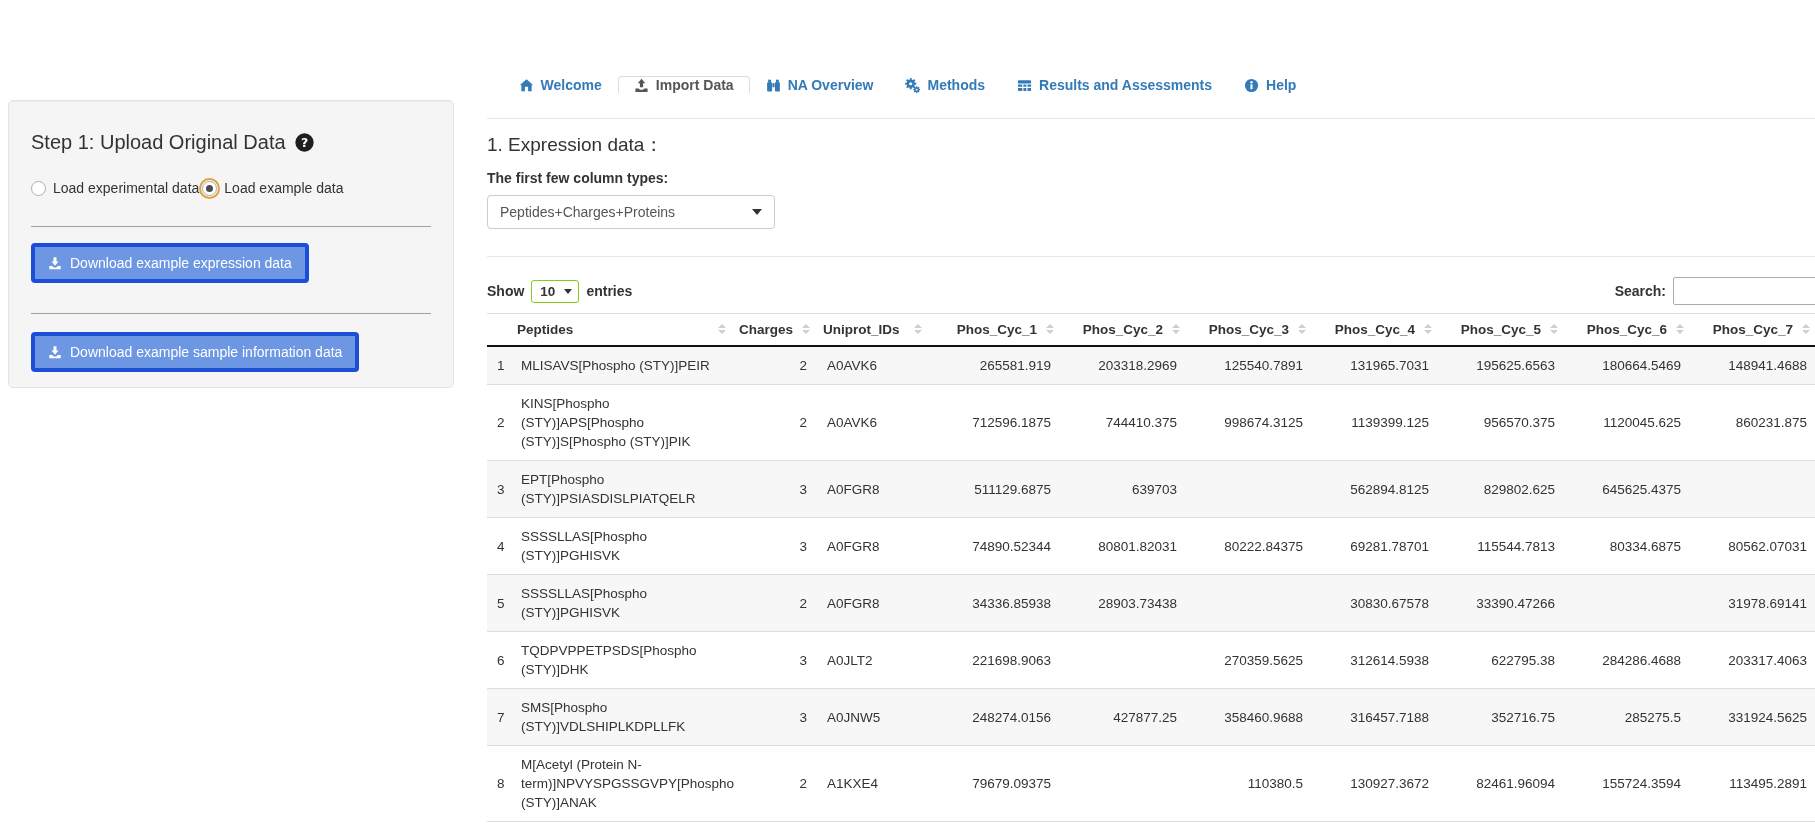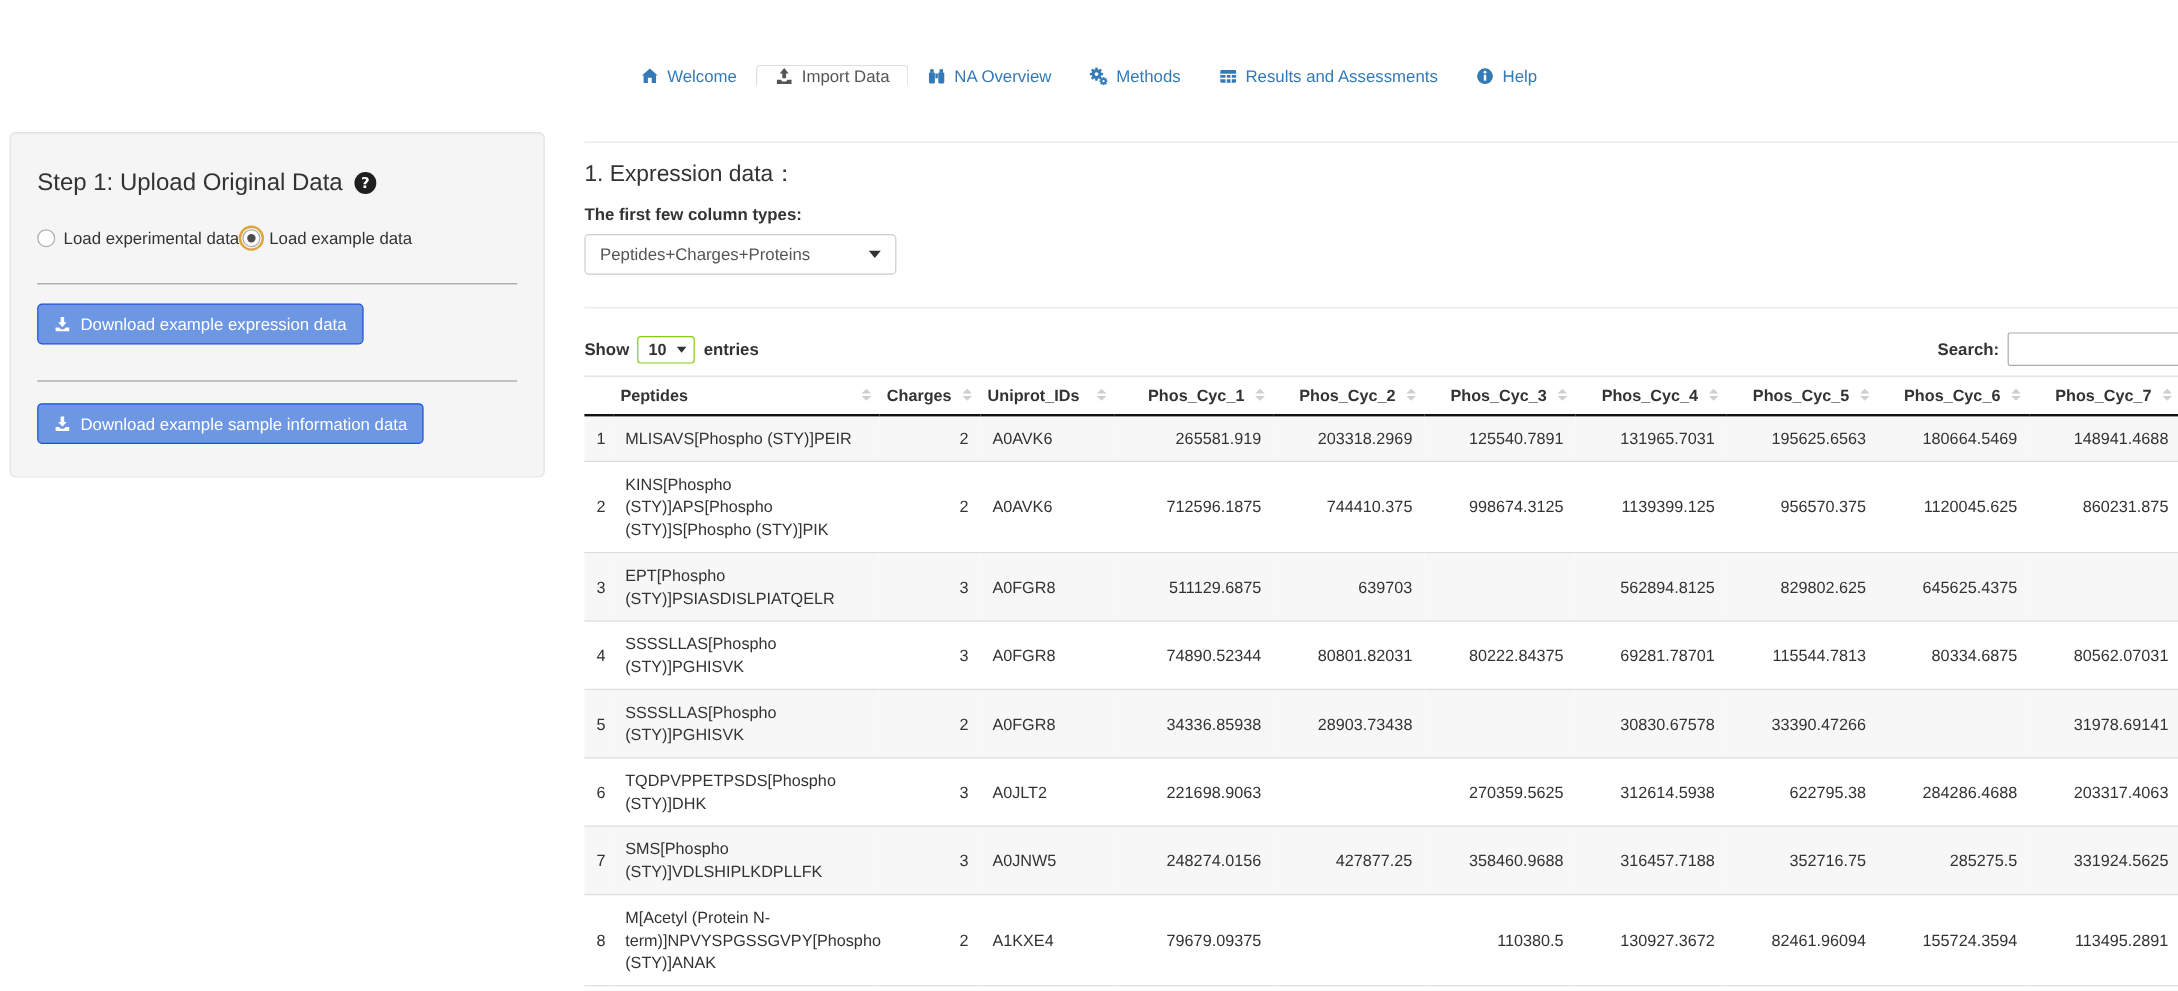--- a/index.html
+++ b/index.html
@@ -10,61 +10,61 @@
 
   
   .logo { position:absolute; top:2px; left:0; right:0; text-align:center;
           font-family:"DejaVu Serif",serif; font-style:italic; font-weight:bold;
           font-size:37px; letter-spacing:1px; line-height:46px; }
   .logo .p1 { color:#9e9e9e; text-shadow:1px 1px 0 #d6d6d6; }
   .logo .p2 { color:#8fb9e4; text-shadow:1px 1px 0 #c3d9ef; }
 
   
   .nav { position:absolute; top:54px; left:0; right:0; height:39px;
-         display:flex; justify-content:center; align-items:flex-start; }
+         display:flex; justify-content:center; align-items:flex-end;font-weight:bold; }
   .tab { display:flex; align-items:center; gap:7px; padding:0 15px; color:#337ab7;
          cursor:pointer; border:1px solid transparent; border-bottom:none;
          border-radius:4px 4px 0 0; }
   .tab.active { color:#555; background:#fff; border-color:#ddd; }
   .tab svg { width:15px; height:15px; }
   .icon { display:inline-flex; }
   .icon svg { display:block; }
 
   
   .sidebar { position:absolute; left:8px; top:100px; width:446px; height:288px;
              background:#f5f5f5; border:1px solid #e3e3e3; border-radius:5px;
              padding:26px 22px 0; box-sizing:border-box;
-             box-shadow:inset 0 1px 1px rgba(0,0,0,.04);margin-top:10px; }
+             box-shadow:inset 0 1px 1px rgba(0,0,0,.04); }
   .sidebar h2 { font-size:20px; font-weight:400; color:#333; margin-top:4px;
                 display:flex; align-items:center; gap:9px; }
   .sidebar h2 .q-icon svg { width:19px; height:19px; }
   .radios { margin-top:26px; display:flex; gap:3px; align-items:center; font-size:14px; color:#333; }
   .radio-item { display:flex; align-items:center; gap:7px; cursor:pointer; }
   .radio { width:13px; height:13px; border-radius:50%; border:1px solid #adadad;
            background:#fff; position:relative; display:inline-block; flex:0 0 auto; }
   .radio.checked { outline:2px solid #dfa43e; outline-offset:1px; }
   .radio.checked::after { content:""; position:absolute; left:3px; top:3px; width:7px; height:7px;
                           border-radius:50%; background:#4d4d4d; }
   .sidebar hr { border:0; border-top:1px solid #a0a0a0; }
   .hr1 { margin:30px 0 16px; }
   .hr2 { margin:30px 0 18px; }
   .btn { display:inline-flex; align-items:center; gap:8px; background:#6d96e3; color:#fff;
-         font-size:14px; padding:8px 13px; border:1px solid #1d4ed8; border-radius:4px;
+         font-size:14px; padding:8px 13px; border:4px solid #1d4ed8; border-radius:4px;
          cursor:pointer; font-family:inherit; }
   .btn svg { width:14px; height:14px; }
 
   
   .main { position:absolute; left:470px; top:100px; width:1347px; padding-left:17px;
           box-sizing:border-box; }
   .main hr.section { border:0; border-top:1px solid #e7e7e7; }
   .s-hr1 { margin:18px 0 0; }
   .s-hr2 { margin:27px 0 0; }
   .main h3 { font-size:19px; font-weight:400; color:#333; margin:13px 0 0; }
   .col-label { font-weight:bold; font-size:14px; margin-top:12px; }
-  .select-box { margin-top:9px; width:260px; height:34px; box-sizing:border-box;
+  .select-box { margin-top:9px; width:288px; height:34px; box-sizing:border-box;
                 border:1px solid #ccc; border-radius:4px; background:#fff; cursor:pointer;
                 display:flex; align-items:center; justify-content:space-between;
                 padding:0 12px; font-size:14px; color:#555; }
   .caret { width:0; height:0; border-left:5px solid transparent; border-right:5px solid transparent;
            border-top:6px solid #333; }
   .caret.small { border-left-width:4px; border-right-width:4px; border-top-width:5px; }
 
   
   .dt-controls { margin-top:20px; width:1330px; display:flex; justify-content:space-between;
                  align-items:center; font-size:14px; font-weight:bold; color:#333; }

